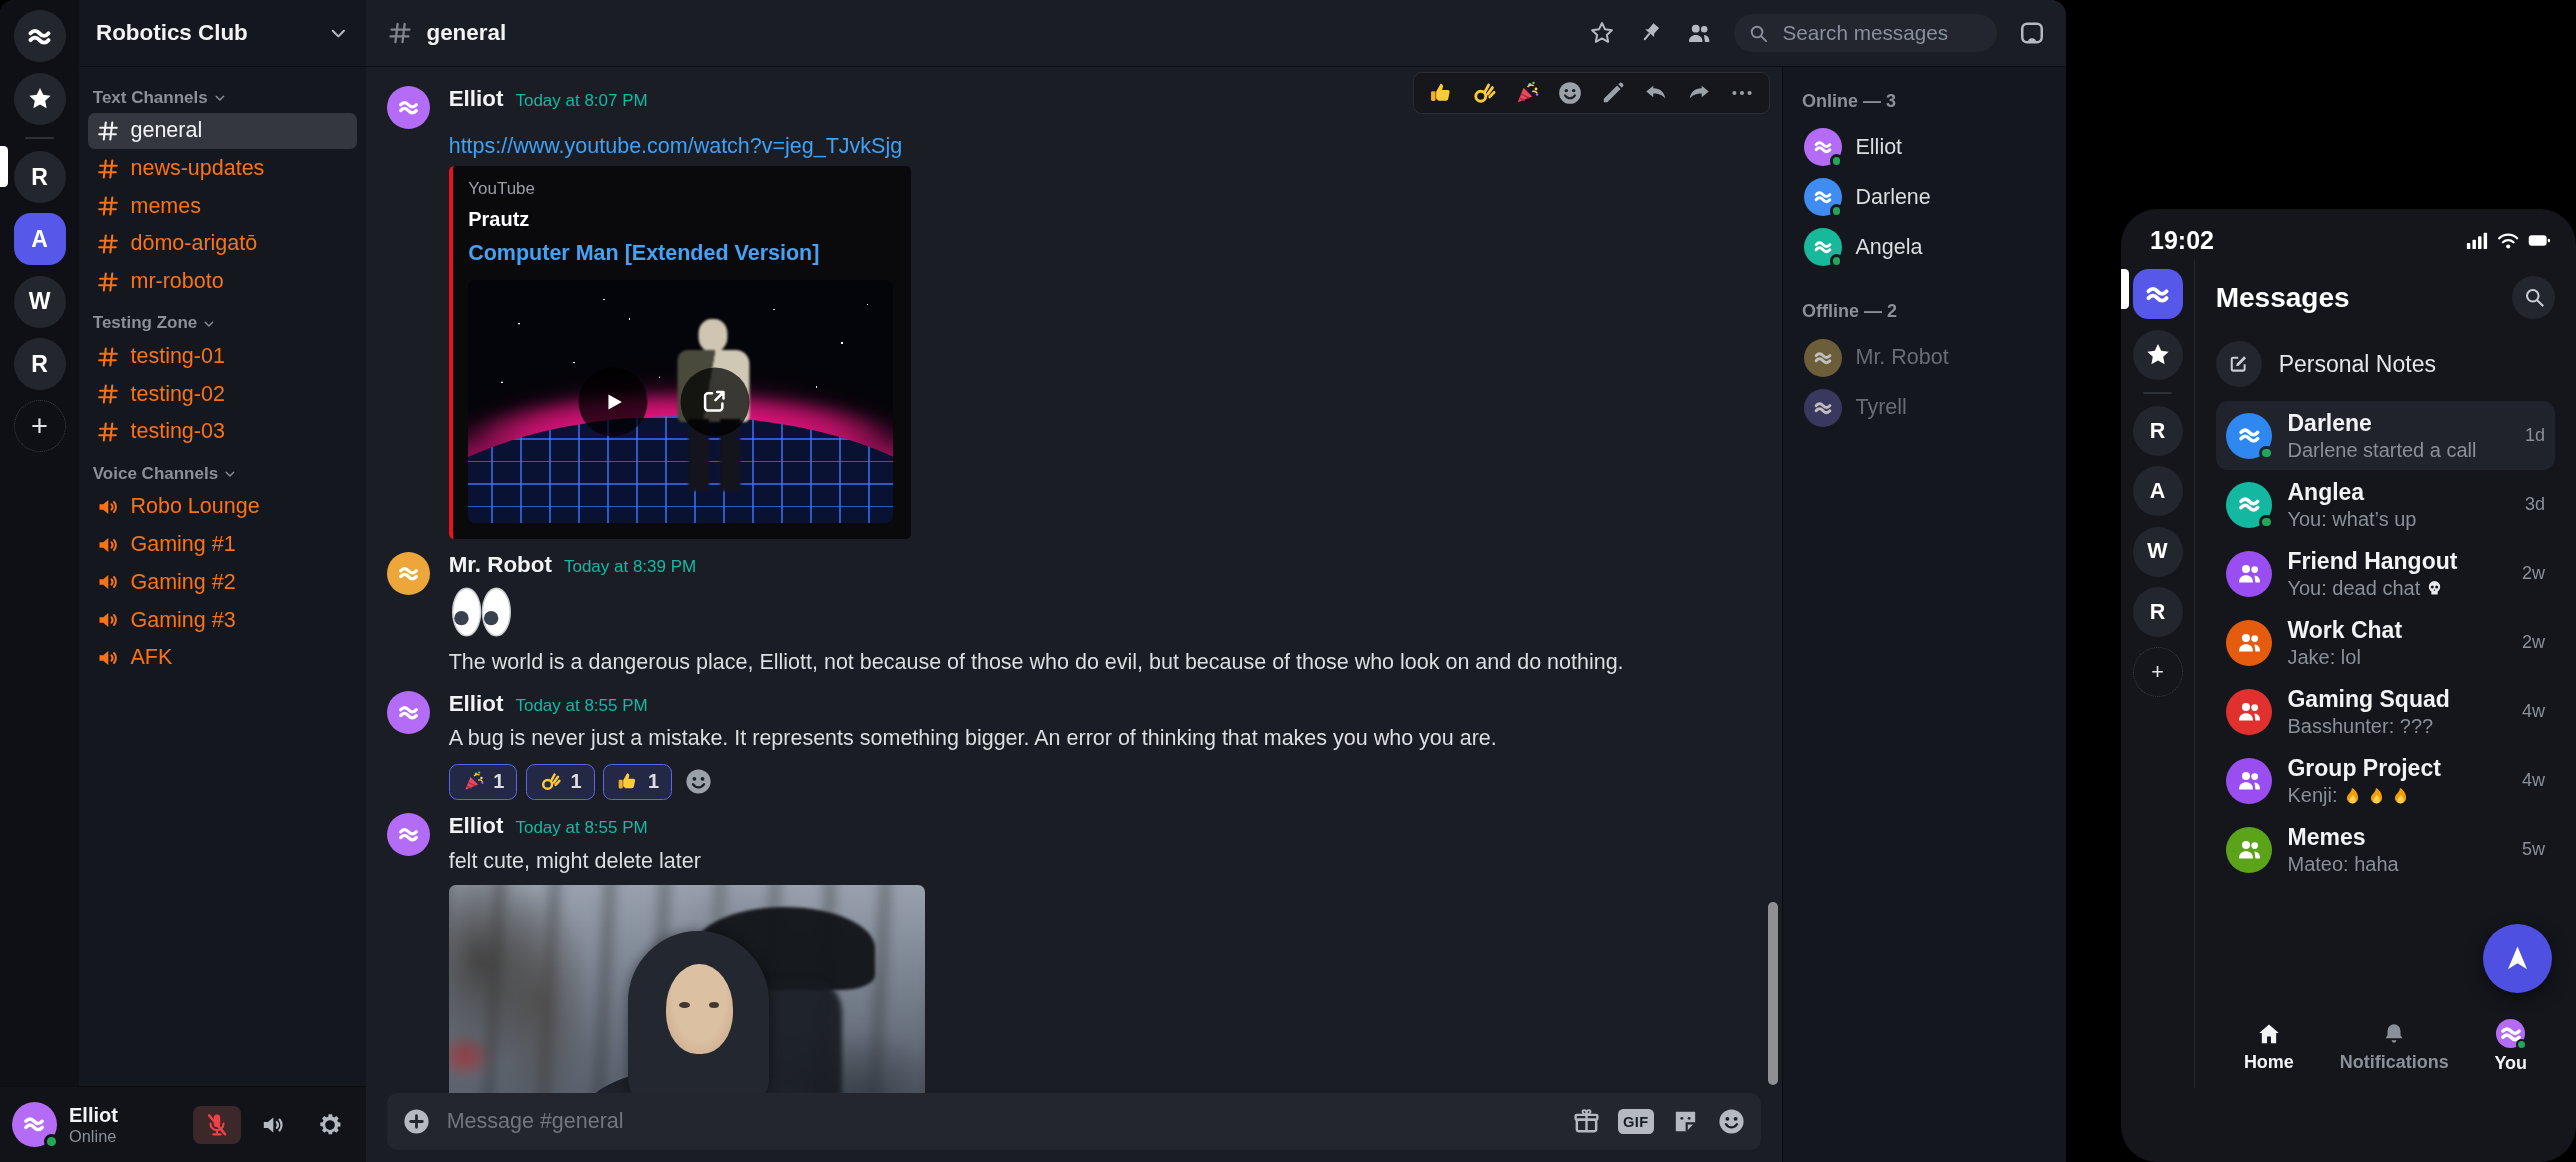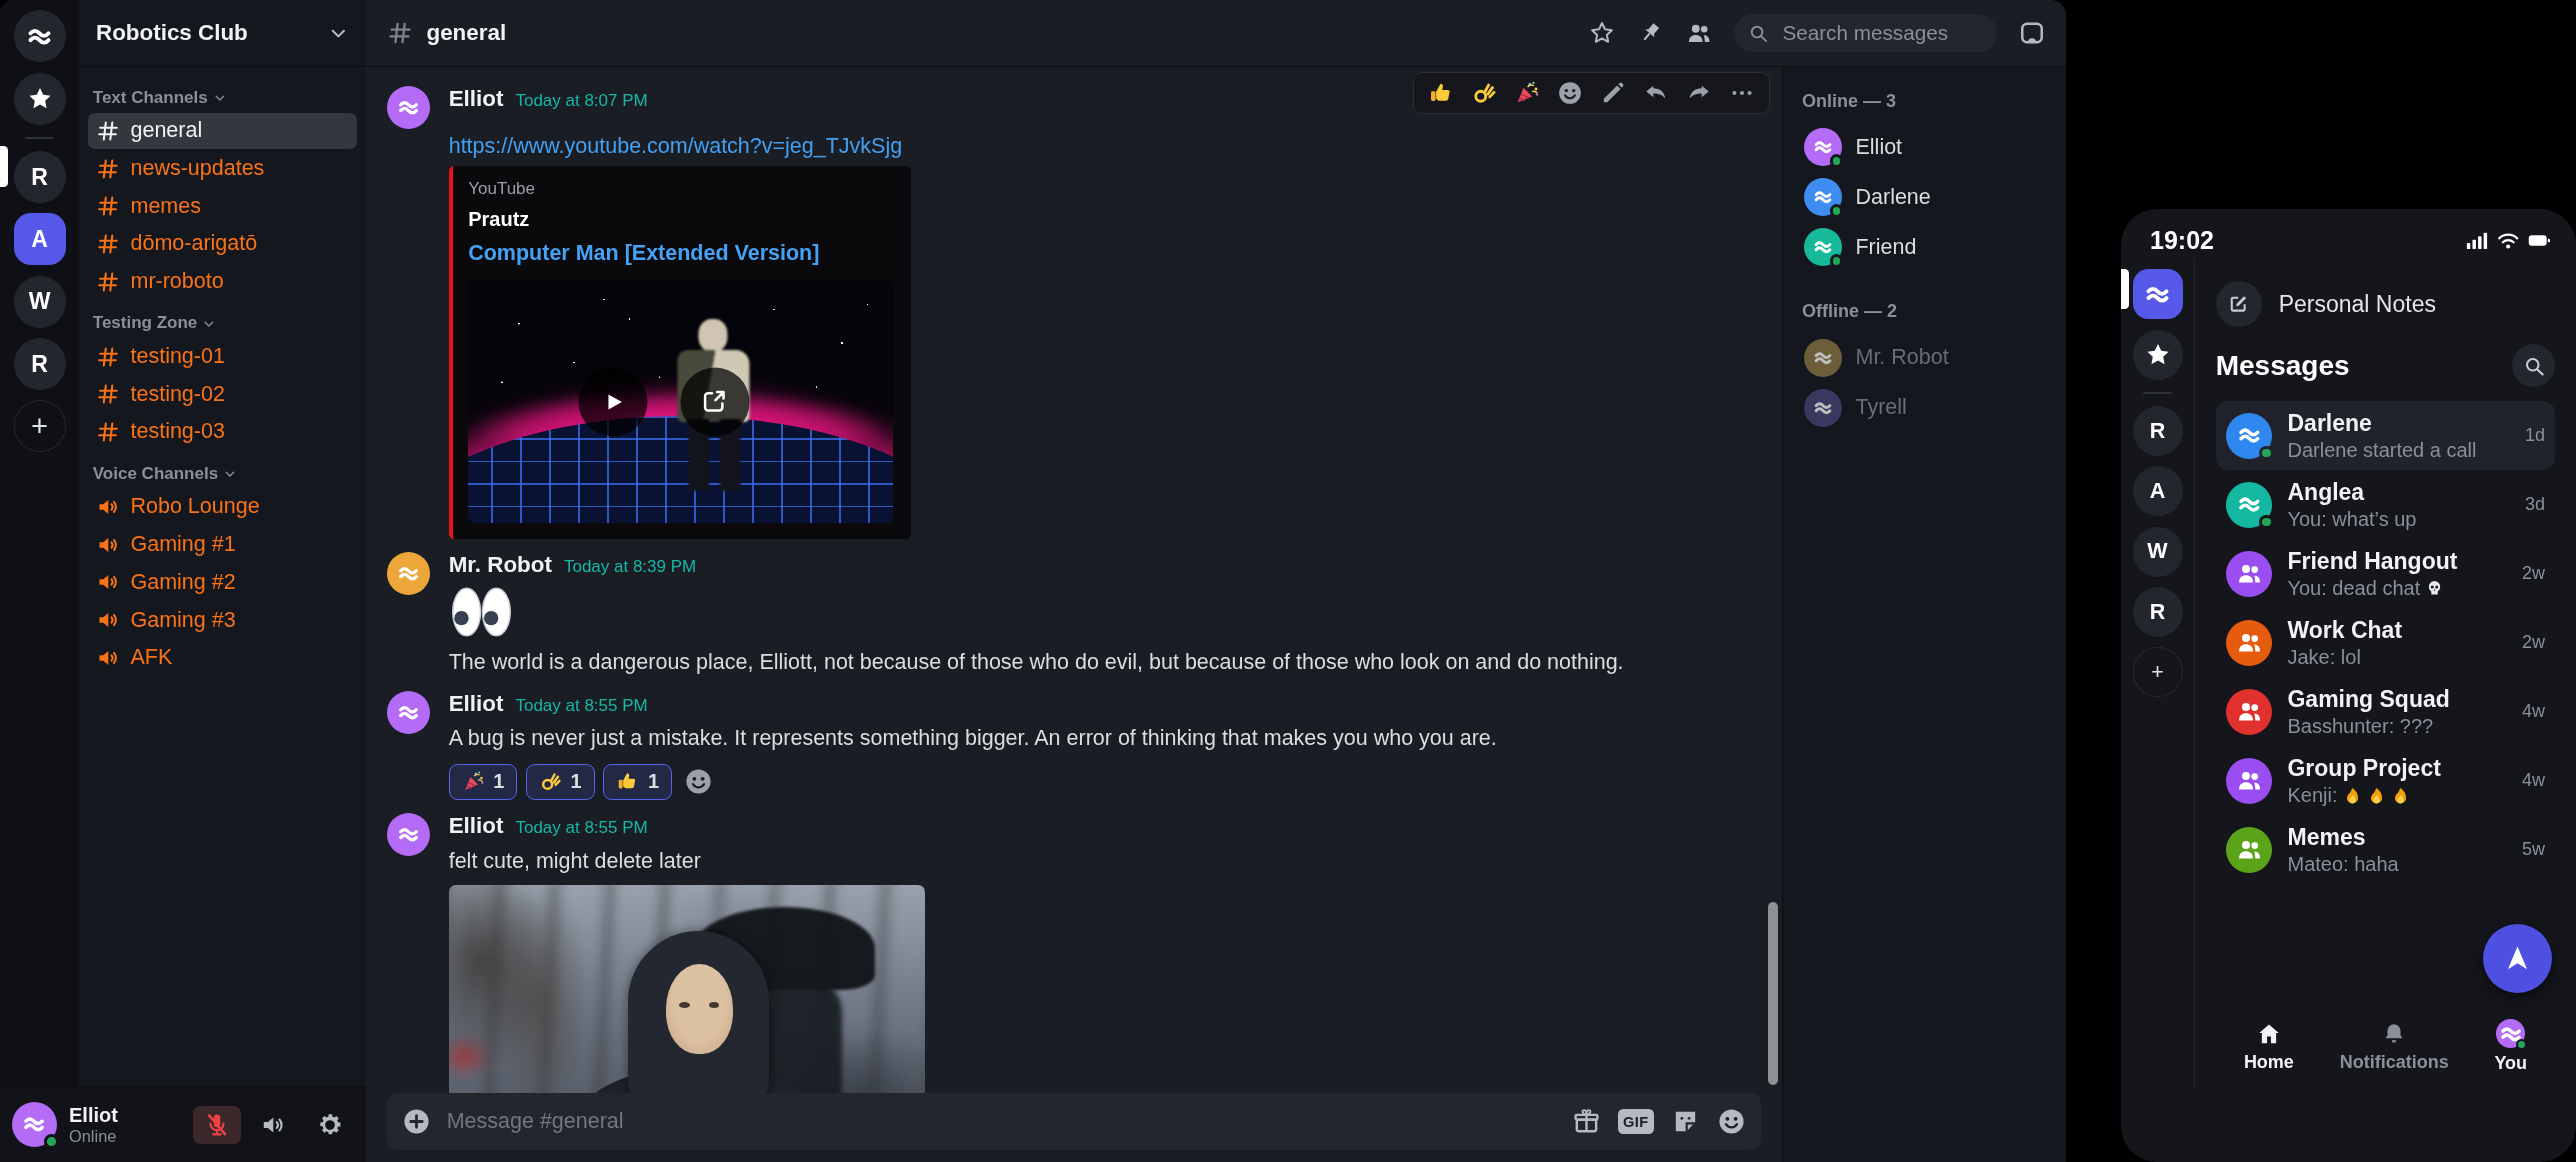--- a/index.html
+++ b/index.html
@@ -735,21 +735,21 @@
             <div class="mem-row">
               <span class="avatar " style="background:#17b99a">
                 <span class="ic">
                   <svg viewBox="0 0 24 24" fill="none">
                     <path d="M4.5 9.4c2.4-2.8 5-2.8 7.5 0s5.1 2.8 7.5 0" stroke="currentColor" stroke-width="3.2" stroke-linecap="round"></path>
                     <path d="M4.5 15c2.4-2.8 5-2.8 7.5 0s5.1 2.8 7.5 0" stroke="currentColor" stroke-width="3.2" stroke-linecap="round"></path>
                   </svg>
                 </span>
                 <span class="status-dot" style="border-color: rgb(21, 23, 30);"></span>
               </span>
-              <span class="mem-name">Friend</span>
+              <span class="mem-name">Angela</span>
             </div>
           </div>
         <div class="mem-label second">Offline — 2</div>
         <div id="members-offline">
             <div class="mem-row offline">
               <span class="avatar " style="background:#a07d20">
                 <span class="ic">
                   <svg viewBox="0 0 24 24" fill="none">
                     <path d="M4.5 9.4c2.4-2.8 5-2.8 7.5 0s5.1 2.8 7.5 0" stroke="currentColor" stroke-width="3.2" stroke-linecap="round"></path>
                     <path d="M4.5 15c2.4-2.8 5-2.8 7.5 0s5.1 2.8 7.5 0" stroke="currentColor" stroke-width="3.2" stroke-linecap="round"></path>
@@ -863,39 +863,39 @@
           </span>
         </span>
         <span class="rail-divider"></span>
         <span class="rail-item">R</span>
         <span class="rail-item">A</span>
         <span class="rail-item">W</span>
         <span class="rail-item">R</span>
         <span class="rail-item add">+</span>
       </div>
     <div id="phone-content">
-      <div id="personal-notes">
-        <span class="pn-circle">
-            <span class="ic">
-              <svg viewBox="0 0 24 24">
-                <path d="M4 6.5A2.5 2.5 0 0 1 6.5 4H12v2.2H6.2v11.6h11.6V12H20v5.5a2.5 2.5 0 0 1-2.5 2.5h-11A2.5 2.5 0 0 1 4 17.5z" fill="currentColor"></path>
-                <path d="M10.4 11.5L18.3 3.6l2.1 2.1-7.9 7.9-2.6.5z" fill="currentColor"></path>
-              </svg>
-            </span>
-          </span>
-        <span class="pn-label">Personal Notes</span>
-      </div>
       <div id="phone-title-row">
         <span id="phone-title">Messages</span>
         <span id="phone-search"><span class="ic">
               <svg viewBox="0 0 24 24" fill="none">
                 <circle cx="10.5" cy="10.5" r="6.2" stroke="currentColor" stroke-width="2.2"></circle>
                 <path d="M15.2 15.2L21 21" stroke="currentColor" stroke-width="2.2" stroke-linecap="round"></path>
               </svg>
             </span></span>
+      </div>
+      <div id="personal-notes">
+        <span class="pn-circle">
+            <span class="ic">
+              <svg viewBox="0 0 24 24">
+                <path d="M4 6.5A2.5 2.5 0 0 1 6.5 4H12v2.2H6.2v11.6h11.6V12H20v5.5a2.5 2.5 0 0 1-2.5 2.5h-11A2.5 2.5 0 0 1 4 17.5z" fill="currentColor"></path>
+                <path d="M10.4 11.5L18.3 3.6l2.1 2.1-7.9 7.9-2.6.5z" fill="currentColor"></path>
+              </svg>
+            </span>
+          </span>
+        <span class="pn-label">Personal Notes</span>
       </div>
       <div id="conversations">
           <div class="conv highlight">
             <span class="avatar " style="background:#2f87f0">
               <span class="ic">
                 <svg viewBox="0 0 24 24" fill="none">
                   <path d="M4.5 9.4c2.4-2.8 5-2.8 7.5 0s5.1 2.8 7.5 0" stroke="currentColor" stroke-width="3.2" stroke-linecap="round"></path>
                   <path d="M4.5 15c2.4-2.8 5-2.8 7.5 0s5.1 2.8 7.5 0" stroke="currentColor" stroke-width="3.2" stroke-linecap="round"></path>
                 </svg>
               </span>

